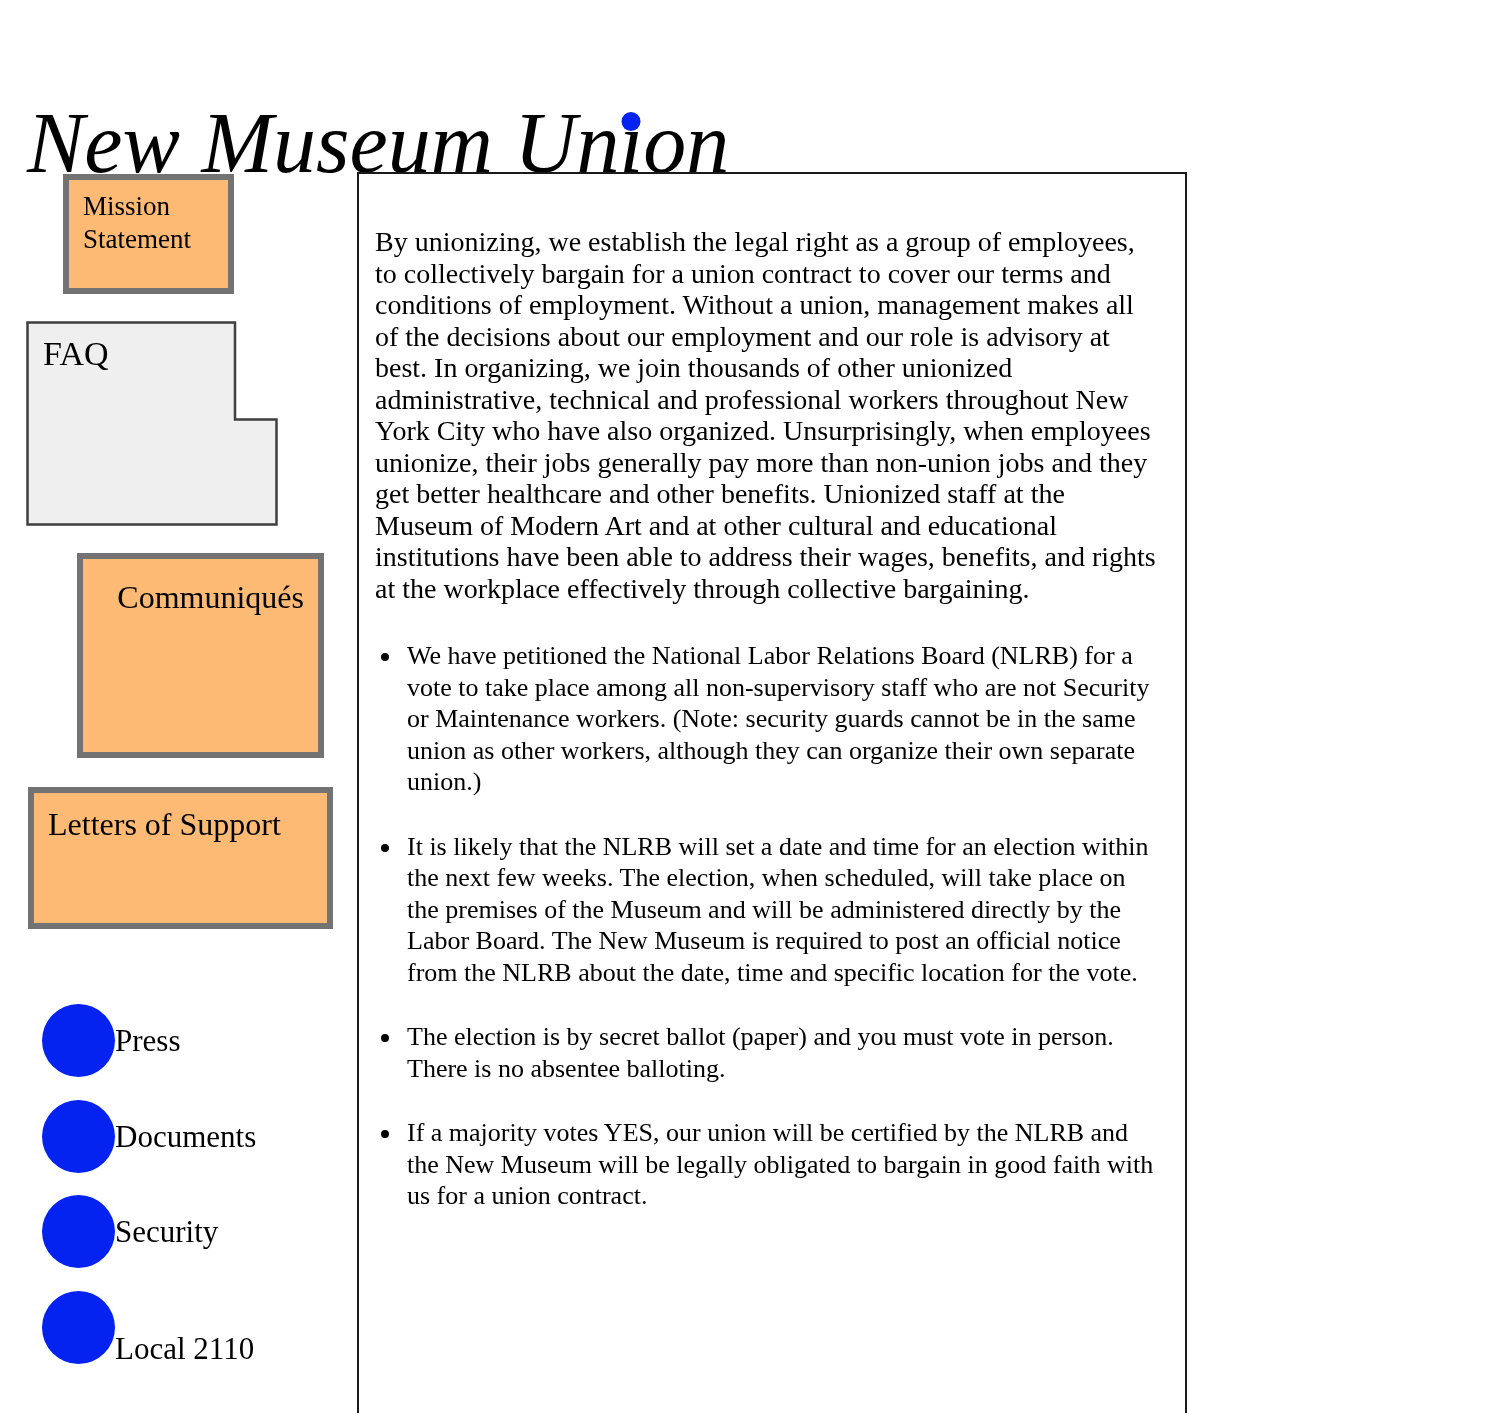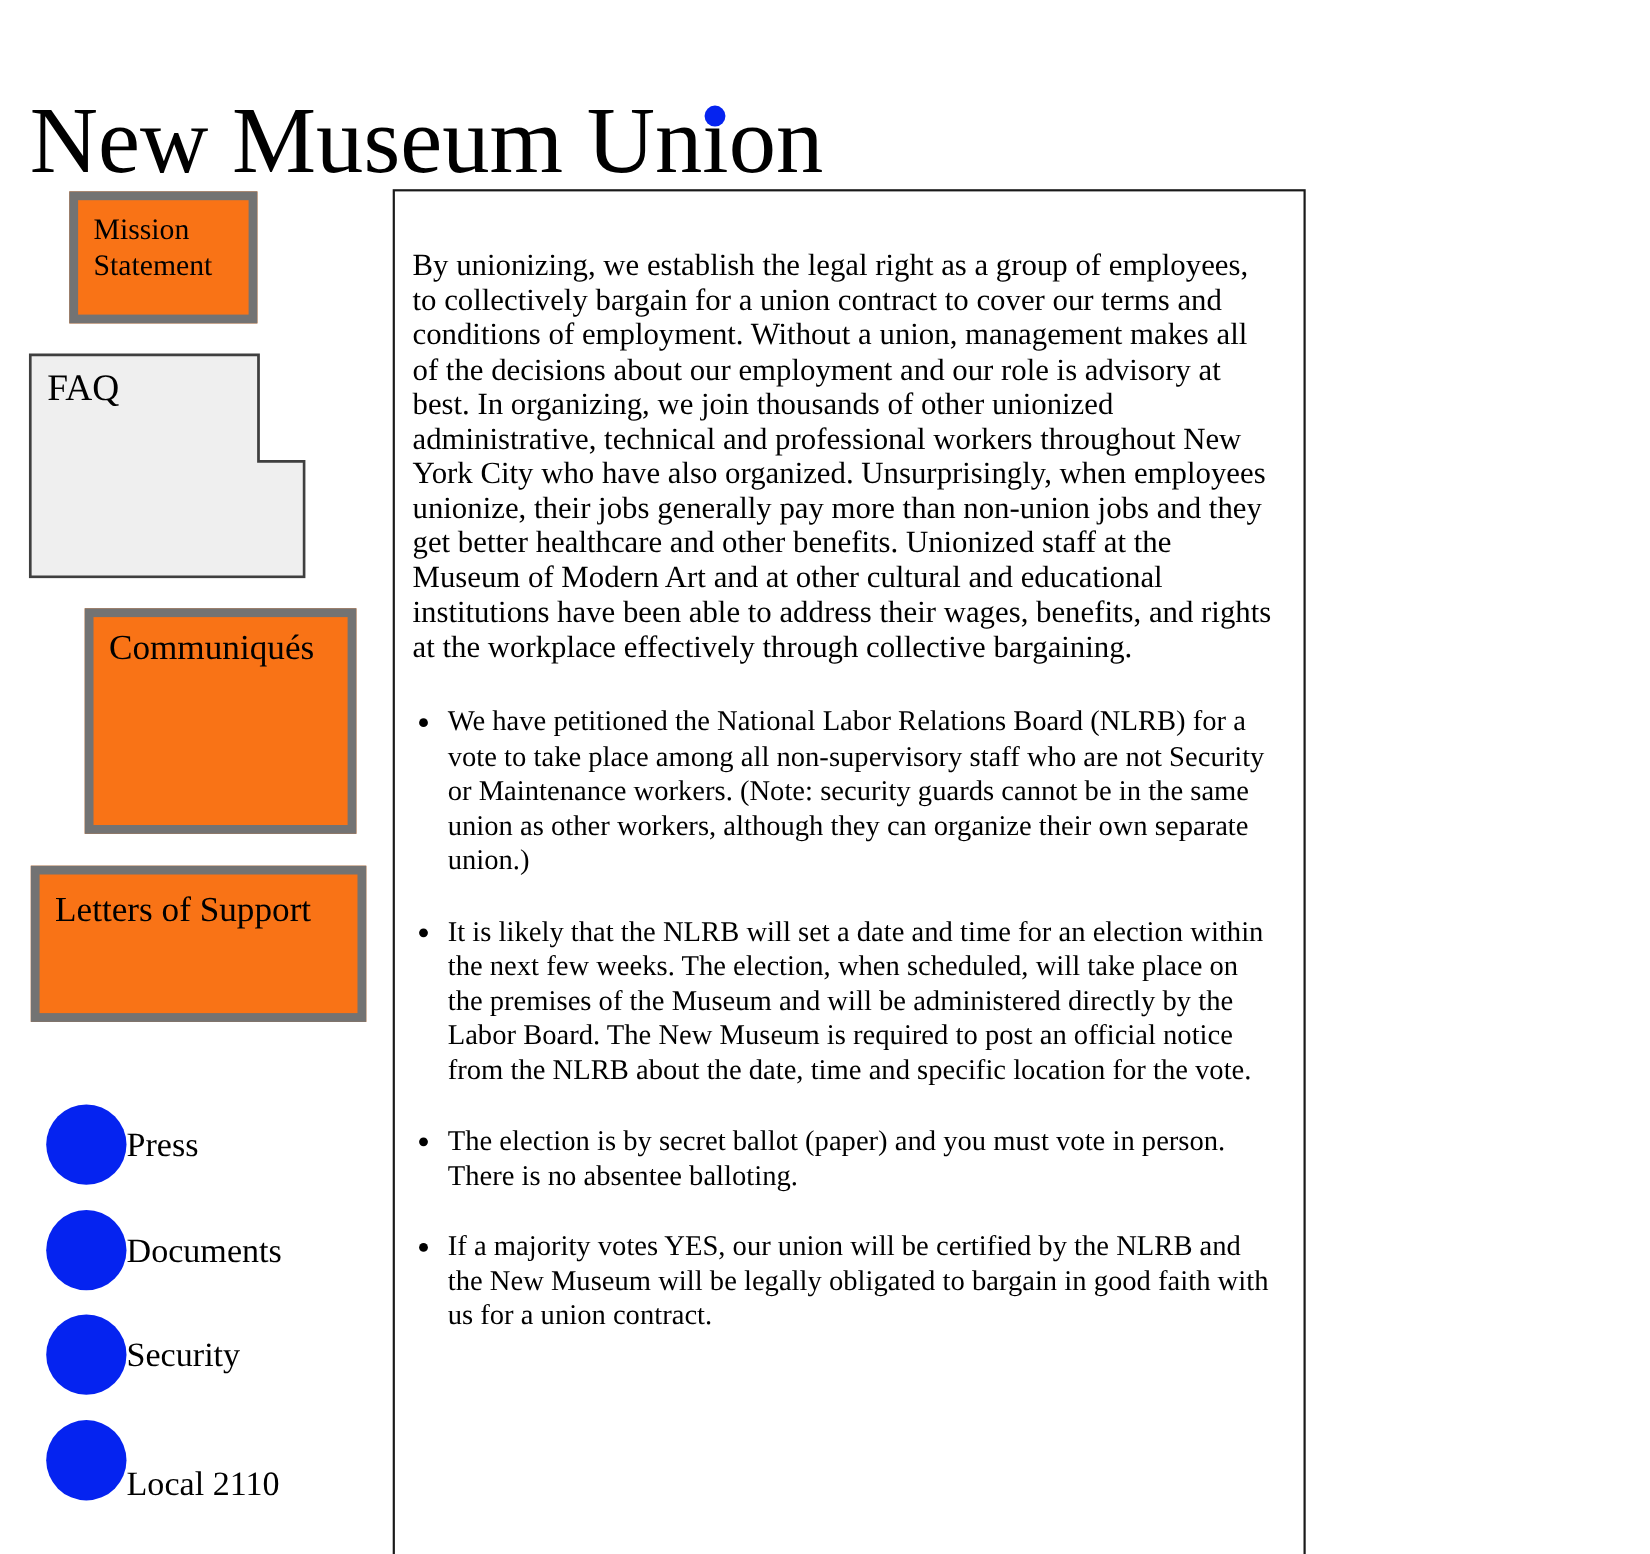--- a/index.html
+++ b/index.html
@@ -4,39 +4,40 @@
 <style>
   html, body { margin:0; padding:0; }
   body {
     width:1500px; height:1413px; position:relative; overflow:hidden;
     background:#ffffff; color:#000;
     font-family:"Liberation Serif", "DejaVu Serif", serif;
   }
 
   
   #site-title {
-    position:absolute; left:27px; top:22px;
+    position:absolute; left:27px; top:38px;
     font-size:86px; line-height:1.1; font-weight:400; white-space:nowrap;
     cursor:pointer;
+    font-style:italic;
   }
   .i-wrap { position:relative; display:inline-block; }
   .blue-dot {
     position:absolute; left:50%; transform:translateX(-50%);
     top:16px; width:19px; height:19px; border-radius:50%;
   }
 
   
   .side-box {
-    position:absolute; box-sizing:border-box; background:#f97316;
-    border:8px solid #737373; cursor:pointer;
+    position:absolute; box-sizing:border-box; background:#fdba74;
+    border:6px solid #737373; cursor:pointer;
   }
   #mission-box { left:63px; top:174px; width:171px; height:120px;
                  padding:10px 14px; font-size:27px; line-height:1.22; }
   #communiques-box { left:77px; top:553px; width:247px; height:205px;
-                 padding:8px 14px; font-size:32px; line-height:1.2; }
+                 padding:19px 14px; font-size:32px; line-height:1.2;text-align:right; }
   #letters-box { left:28px; top:787px; width:305px; height:142px;
                  padding:12px 14px; font-size:32px; line-height:1.2; white-space:nowrap; }
 
   
   #faq-box { position:absolute; left:26px; top:321px; width:252px; height:184px; cursor:pointer; }
   #faq-box svg { display:block; }
   #faq-label { position:absolute; left:17px; top:14px; font-size:34px; line-height:1.1; }
 
   
   .nav-item {

